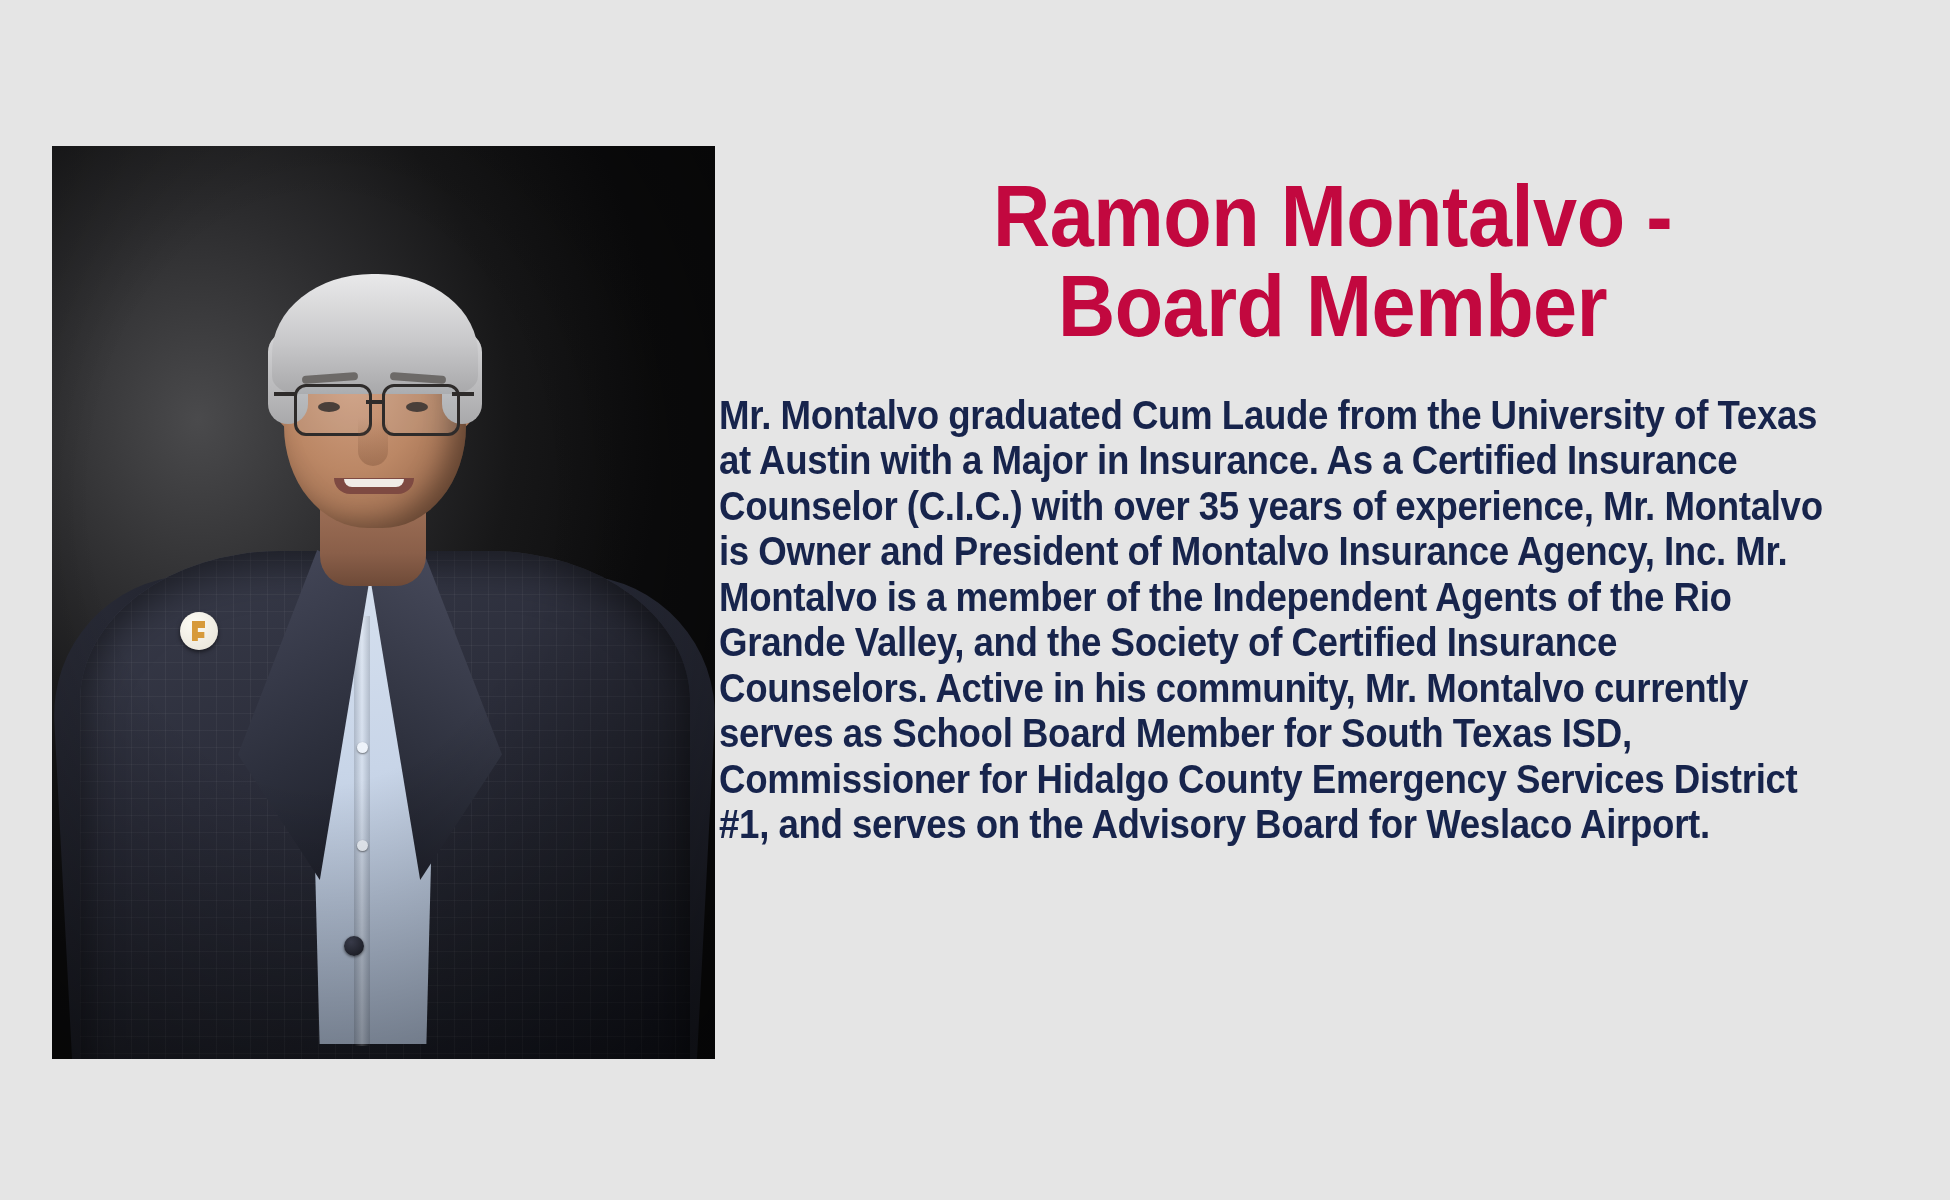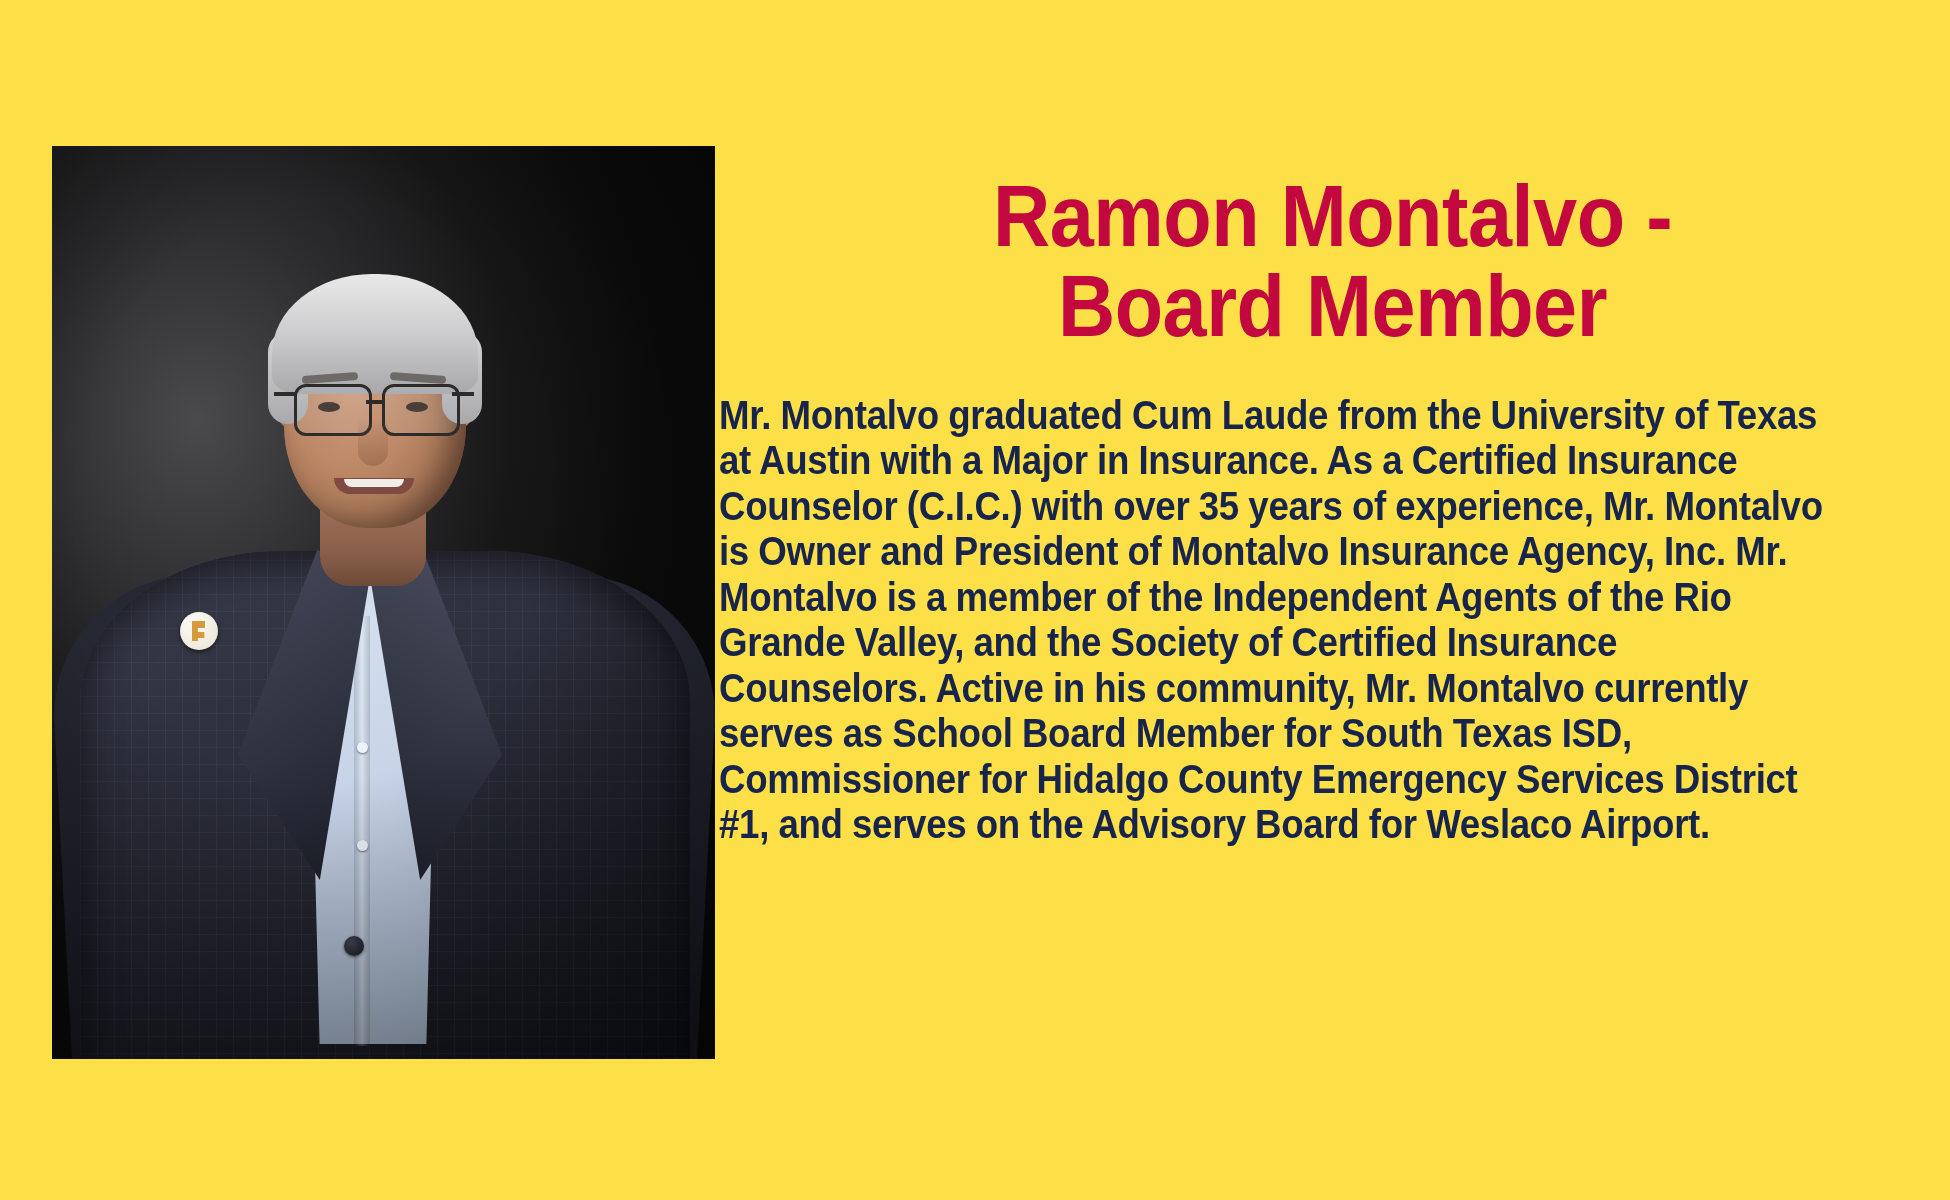--- a/index.html
+++ b/index.html
@@ -11,21 +11,21 @@
     width: 1950px;
     height: 1200px;
     font-family: "Liberation Sans", sans-serif;
     overflow: hidden;
   }
 
   .slide {
     position: relative;
     width: 1950px;
     height: 1200px;
-    background: #fde047;
+    background: #e5e5e5;
   }
 
   
   .portrait-frame {
     position: absolute;
     left: 52px;
     top: 146px;
     width: 663px;
     height: 913px;
     overflow: hidden;

